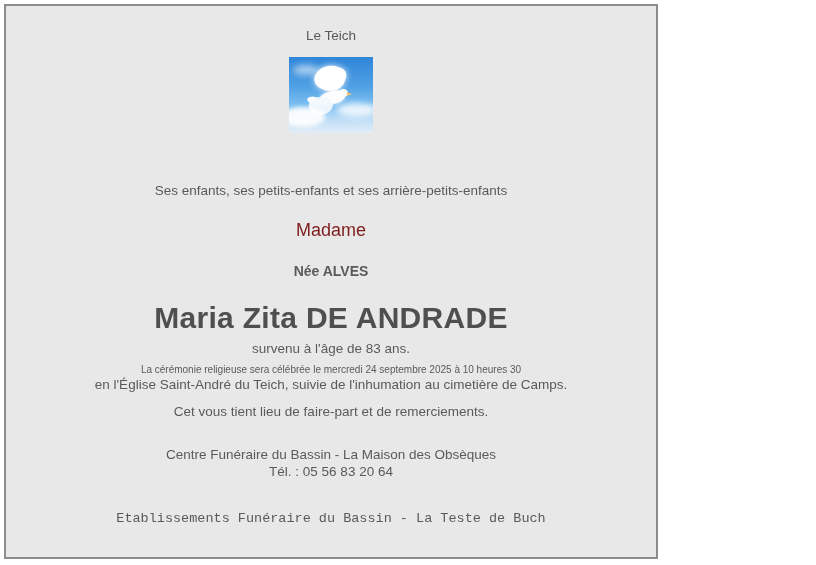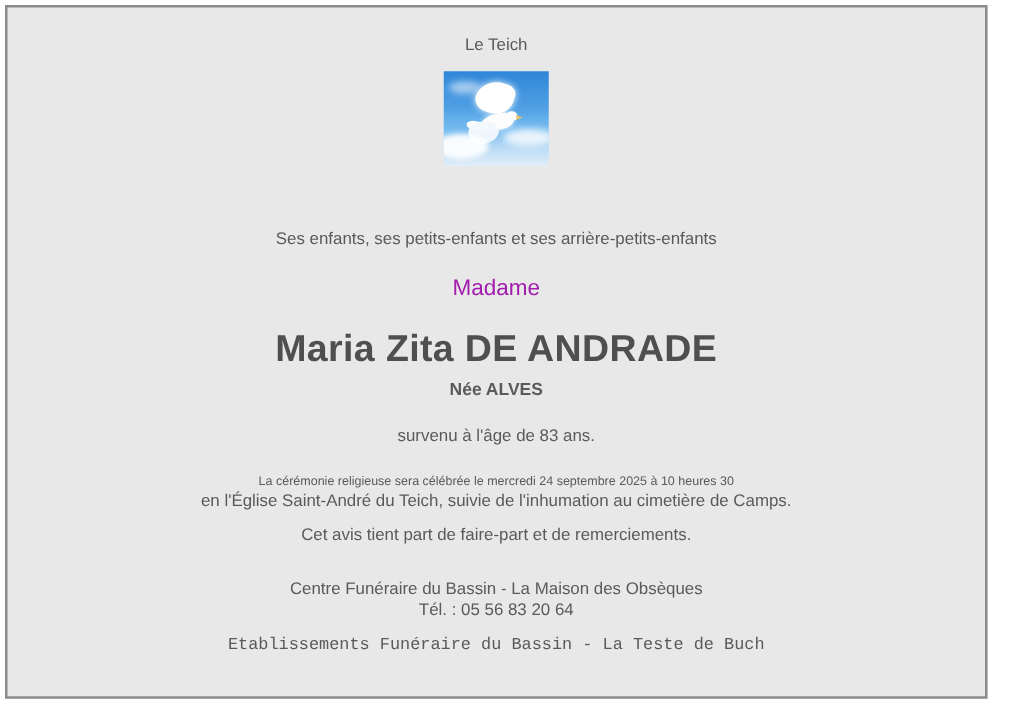--- a/index.html
+++ b/index.html
@@ -10,21 +10,21 @@
     width: 816px;
     height: 565px;
     background: #ffffff;
     font-family: "Liberation Sans", sans-serif;
     overflow: hidden;
   }
   .notice-card {
     position: absolute;
     left: 4px;
     top: 4px;
-    width: 786px;
+    width: 654px;
     height: 555px;
     box-sizing: border-box;
     background: #e8e8e8;
     border: 2px solid #8c8c8c;
     display: flex;
     flex-direction: column;
     align-items: center;
     padding-top: 22px;
   }
   .line {
@@ -109,41 +109,41 @@
     width: 16px;
     height: 8px;
     background: #fbfdff;
     left: 18px;
     top: 40px;
     border-radius: 50% 10% 40% 60%;
     transform: rotate(12deg);
   }
   .children { font-size: 13.5px; margin-bottom: 22px; margin-top: 32px; }
   .announce { font-size: 13.5px; margin-bottom: 26px; }
-  .madame { font-size: 18px; margin-bottom: 22px; color: #a21caf; }
+  .madame { font-size: 18px; margin-bottom: 22px; color: #7f1d1d; }
   .name {
     font-size: 30px;
     font-weight: bold;
     color: #4f4f4f;
     margin-bottom: 6px;
     letter-spacing: .3px;
   }
   .maiden {
     font-size: 14px;
     font-weight: bold;
     color: #5a5a5a;
     margin-bottom: 22px;
   }
-  .age { font-size: 13.5px; margin-bottom: 24px; }
+  .age { font-size: 13.5px; margin-bottom: 8px; }
   .ceremony-1 { font-size: 10px; margin-bottom: 2px; }
   .ceremony-2 { font-size: 13.5px; margin-bottom: 12px; }
   .thanks { font-size: 13.5px; margin-bottom: 28px; }
   .fh-1 { font-size: 13.5px; margin-bottom: 2px; }
   .fh-2 { font-size: 13.5px; margin-bottom: 2px; }
-  .fh-3 { font-size: 13.5px; margin-bottom: 14px; }
+  .fh-3 { font-size: 13.5px; margin-bottom: 32px; }
   .estab { font-size: 13.5px; font-family: Liberation Mono, monospace; }
 </style>
 </head>
 <body>
 
 <div class="notice-card">
 
   <div class="line town">Le Teich</div>
 
   <div class="dove-frame">
@@ -158,29 +158,29 @@
 
     <div class="cloud c3"></div>
 
   </div>
 
   <div class="line children">Ses enfants, ses petits-enfants et ses arrière-petits-enfants</div>
 
 
   <div class="line madame">Madame</div>
 
+  <div class="line maiden">Née ALVES</div>
+
   <div class="line name">Maria Zita DE ANDRADE</div>
-
-  <div class="line maiden">Née ALVES</div>
 
   <div class="line age">survenu à l'âge de 83 ans.</div>
 
   <div class="line ceremony-1">La cérémonie religieuse sera célébrée le mercredi 24 septembre 2025 à 10 heures 30</div>
   <div class="line ceremony-2">en l'Église Saint-André du Teich, suivie de l'inhumation au cimetière de Camps.</div>
 
-  <div class="line thanks">Cet avis tient part de faire-part et de remerciements.</div>
+  <div class="line thanks">Cet vous tient lieu de faire-part et de remerciements.</div>
 
   <div class="line fh-1">Centre Funéraire du Bassin - La Maison des Obsèques</div>
   <div class="line fh-3">Tél. : 05 56 83 20 64</div>
 
   <div class="line estab">Etablissements Funéraire du Bassin - La Teste de Buch</div>
 
 </div>
 
 </body></html>

